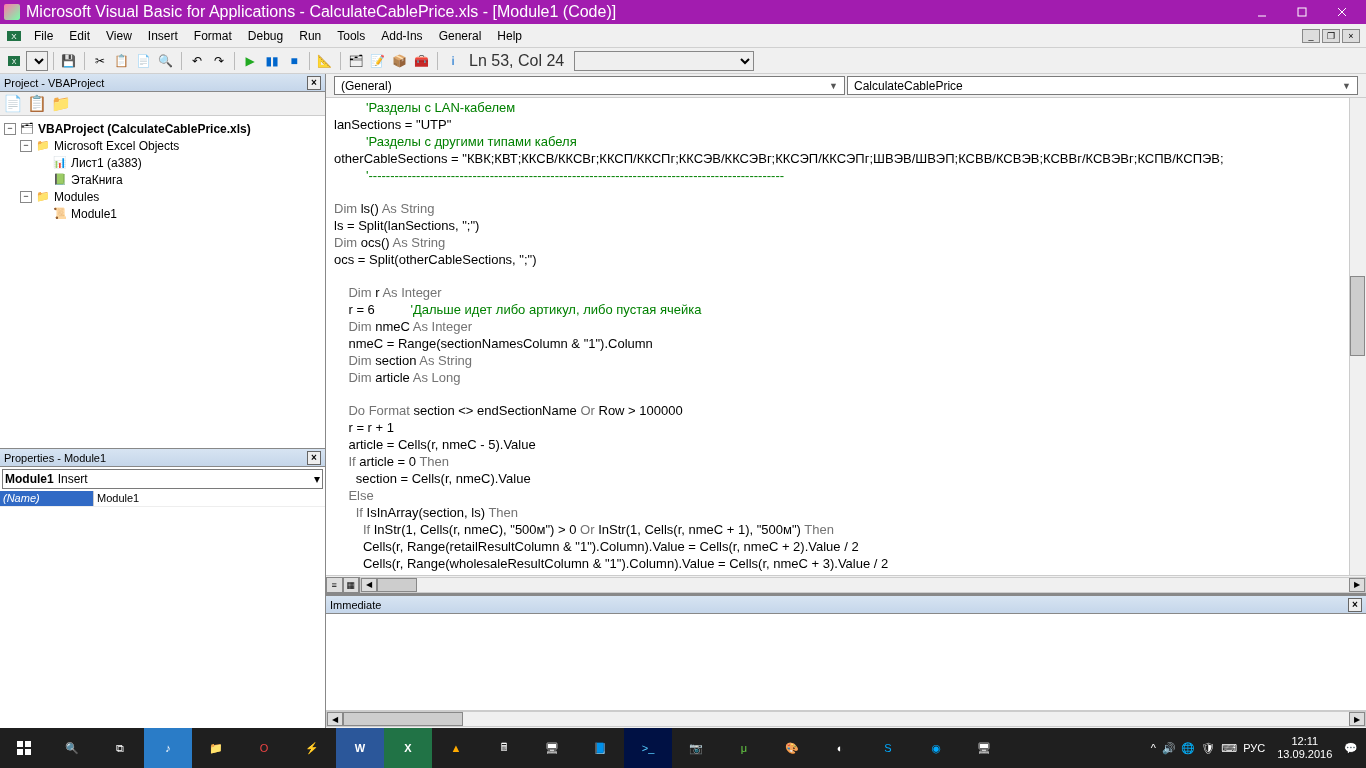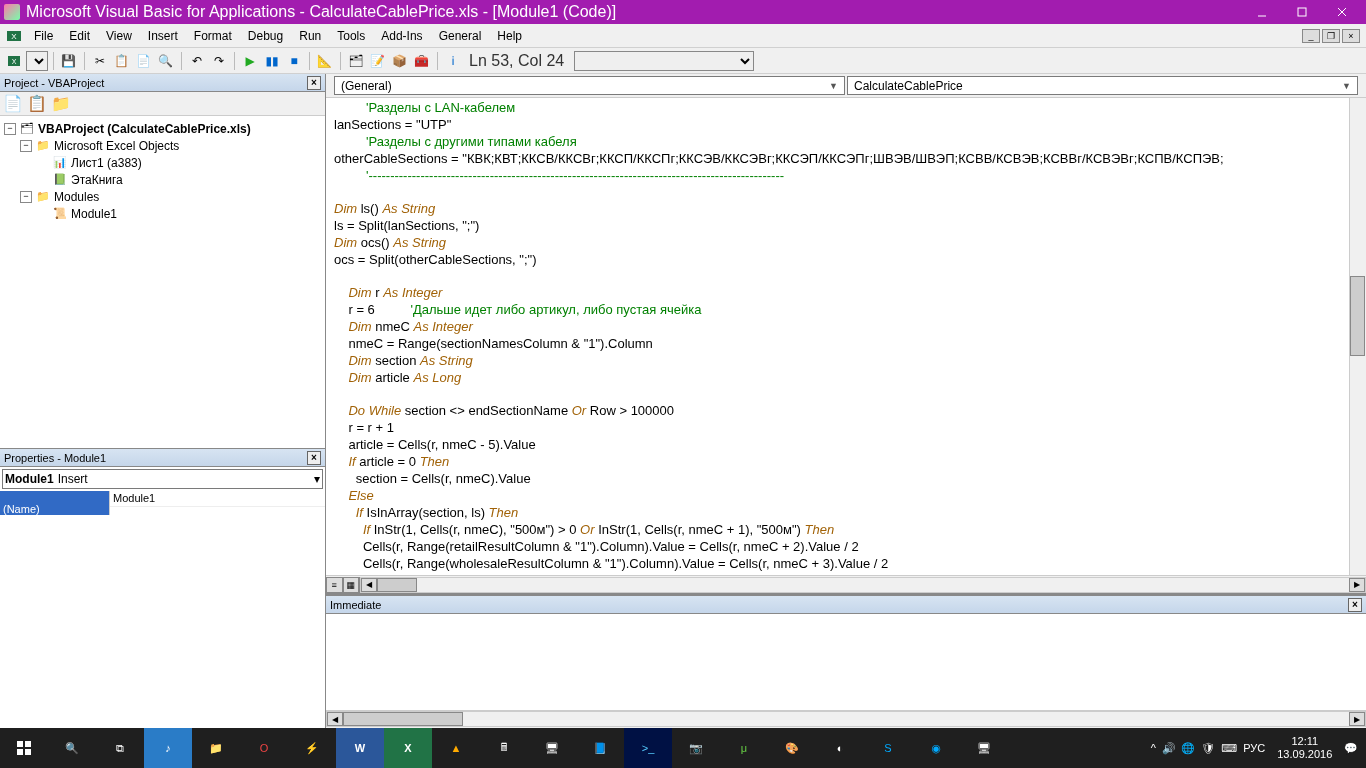--- a/index.html
+++ b/index.html
@@ -41,32 +41,32 @@
     
     .props-panel { height: 280px; display: flex; flex-direction: column; border-top: 1px solid #888; background: #fff; }
     .props-combo { margin: 2px; height: 20px; border: 1px solid #7a7a7a; font-size: 12px; padding: 0 2px; display: flex; align-items: center; background: #fff; }
     .props-combo b { margin-right: 4px; }
     .props-combo .arrow { margin-left: auto; }
     .props-tabs { display: flex; border-bottom: 1px solid #888; background: #f0f0f0; font-size: 11px; }
     .props-tab { padding: 3px 8px; border: 1px solid #888; border-bottom: none; margin-right: -1px; background: #fff; cursor: pointer; }
     .props-tab.active { background: #fff; border-bottom: 1px solid #fff; position: relative; top: 1px; }
     .props-body { flex: 1; overflow: auto; }
     .prop-row { display: flex; border-bottom: 1px solid #eee; font-size: 11px; height: 16px; }
-    .prop-name { width: 110px; padding: 12px 3px; background: #316ac5; color: #fff; border-right: 1px solid #ccc; }
+    .prop-name { width: 94px; padding: 1px 3px; background: #316ac5; color: #fff; border-right: 1px solid #ccc; font-style: italic; }
     .prop-val { flex: 1; padding: 1px 3px; background: #fff; }
     
     .right-col { flex: 1; display: flex; flex-direction: column; overflow: hidden; }
     
     .code-combos { height: 24px; display: flex; gap: 2px; padding: 2px 8px; background: #f0f0f0; border-bottom: 1px solid #ccc; }
     .code-combo { flex: 1; border: 1px solid #7a7a7a; background: #fff; font-size: 12px; display: flex; align-items: center; padding: 0 6px; }
     .code-combo .arrow { margin-left: auto; font-size: 9px; color: #555; }
     
     .code-area { flex: 1; background: #fff; position: relative; overflow: hidden; display: flex; flex-direction: column; }
     .code-body { flex: 1; overflow: hidden; padding: 2px 8px; font-family: "Courier New", monospace; font-size: 13px; line-height: 16px; white-space: pre; color: #000; }
-    .code-body .kw { color: #a16207; font-style: italic; }
+    .code-body .kw { color: #737373; }
     .code-body .cm { color: #008000; margin-left: 32px; }
     .code-bottom { height: 18px; background: #f0f0f0; border-top: 1px solid #ccc; display: flex; align-items: center; }
     .view-btns { width: 34px; display: flex; border-right: 1px solid #888; }
     .view-btn { width: 17px; height: 16px; border: 1px solid #888; background: #ddd; font-size: 9px; display: flex; align-items: center; justify-content: center; cursor: pointer; }
     .hscroll { flex: 1; height: 16px; background: #f0f0f0; position: relative; border: 1px solid #ccc; }
     .hscroll-thumb { position: absolute; left: 16px; width: 40px; height: 14px; background: #cdcdcd; border: 1px solid #888; }
     .hscroll-arr { position: absolute; width: 16px; height: 14px; background: #ddd; border: 1px solid #888; top: 0; font-size: 8px; display: flex; align-items: center; justify-content: center; }
     .vscroll { position: absolute; right: 0; top: 0; width: 17px; height: calc(100% - 18px); background: #f0f0f0; border-left: 1px solid #ccc; }
     .vscroll-thumb { position: absolute; top: 178px; width: 15px; height: 80px; background: #cdcdcd; border: 1px solid #888; left: 0; }
     
@@ -264,21 +264,21 @@
 <span class="kw">Dim</span><span> ocs() </span><span class="kw">As String</span>
 <span>ocs = Split(otherCableSections, ";")</span>
 
 <span class="kw">    Dim</span><span> r </span><span class="kw">As Integer</span>
 <span>    r = 6 </span><span class="cm">'Дальше идет либо артикул, либо пустая ячейка</span>
 <span class="kw">    Dim</span><span> nmeC </span><span class="kw">As Integer</span>
 <span>    nmeC = Range(sectionNamesColumn &amp; "1").Column</span>
 <span class="kw">    Dim</span><span> section </span><span class="kw">As String</span>
 <span class="kw">    Dim</span><span> article </span><span class="kw">As Long</span>
 
-<span class="kw">    Do While</span><span> section &lt;&gt; endSectionName </span><span class="kw">Or</span><span> Row &gt; 100000</span>
+<span class="kw">    Do Format</span><span> section &lt;&gt; endSectionName </span><span class="kw">Or</span><span> Row &gt; 100000</span>
 <span>    r = r + 1</span>
 <span>    article = Cells(r, nmeC - 5).Value</span>
 <span class="kw">    If</span><span> article = 0 </span><span class="kw">Then</span>
 <span>      section = Cells(r, nmeC).Value</span>
 <span class="kw">    Else</span>
 <span class="kw">      If</span><span> IsInArray(section, ls) </span><span class="kw">Then</span>
 <span class="kw">        If</span><span> InStr(1, Cells(r, nmeC), "500м") &gt; 0 </span><span class="kw">Or</span><span> InStr(1, Cells(r, nmeC + 1), "500м") </span><span class="kw">Then</span>
 <span>        Cells(r, Range(retailResultColumn &amp; "1").Column).Value = Cells(r, nmeC + 2).Value / 2</span>
 <span>        Cells(r, Range(wholesaleResultColumn &amp; "1").Column).Value = Cells(r, nmeC + 3).Value / 2</span>
 <span class="kw">        If</span><span> writeComment = </span><span class="kw">True Then</span></div>

